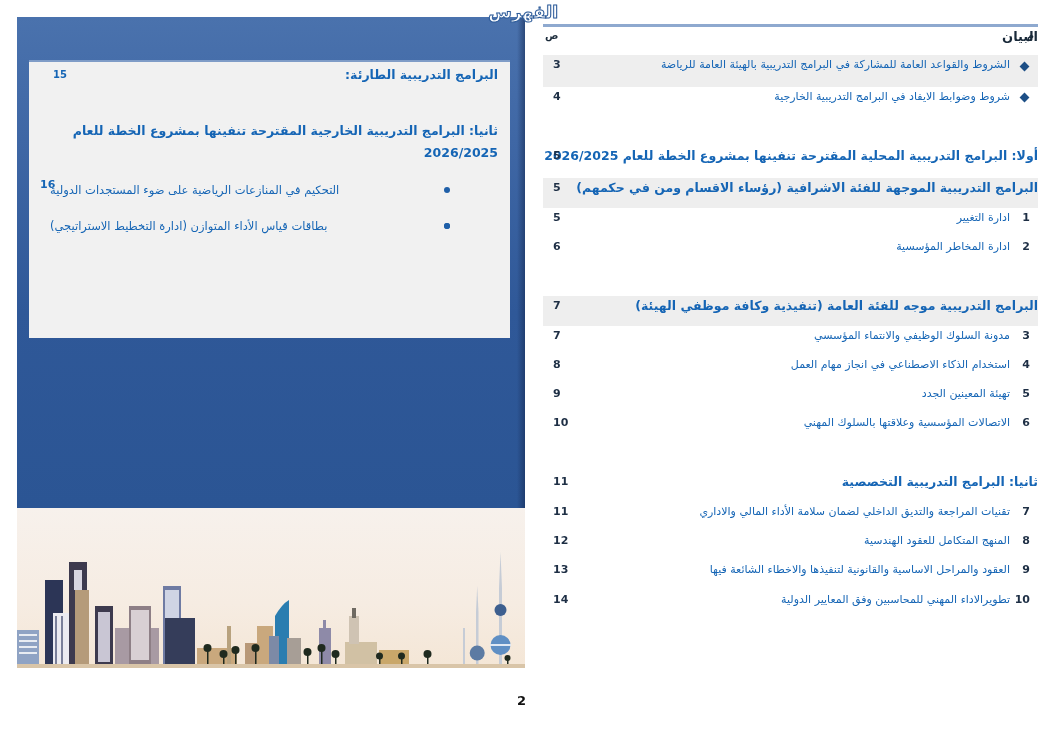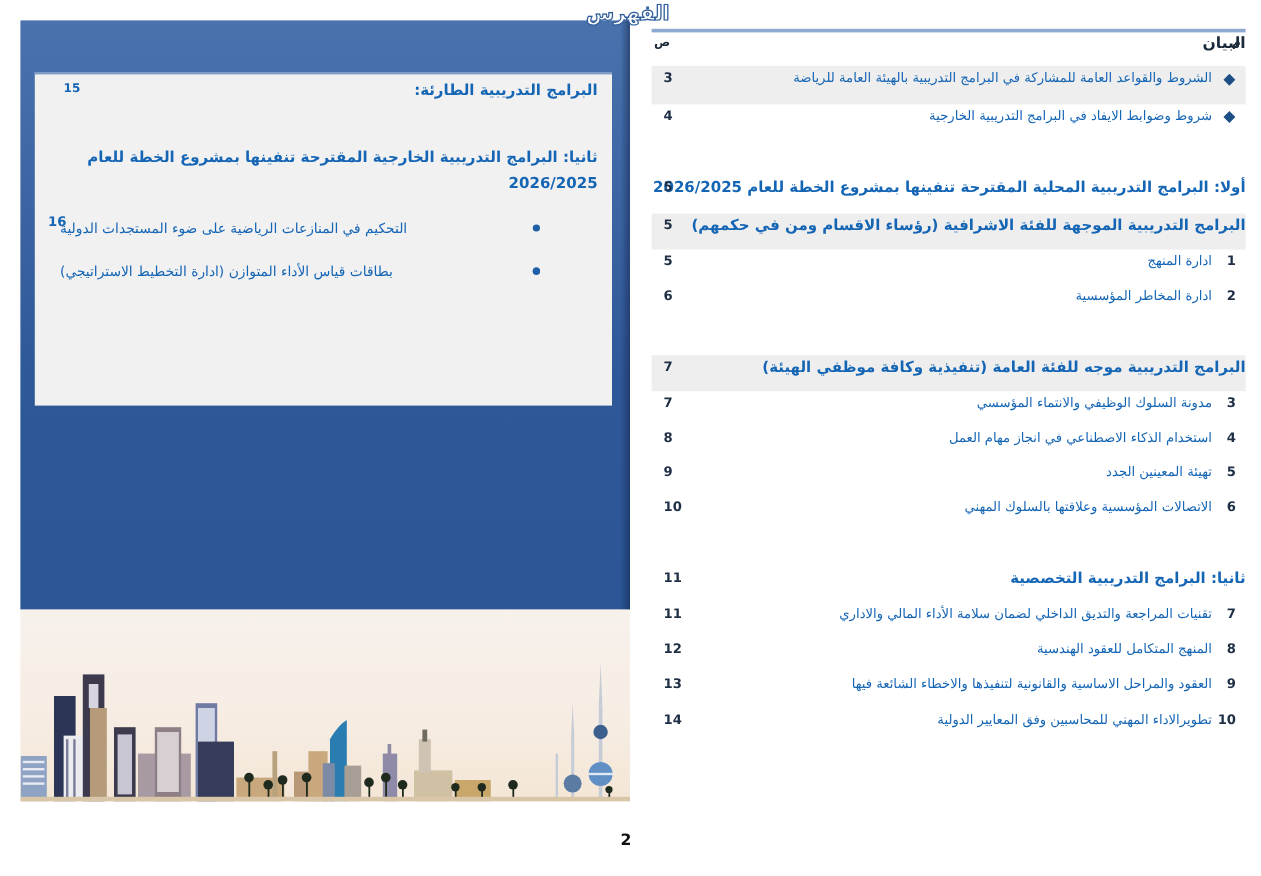--- a/index.html
+++ b/index.html
@@ -230,21 +230,21 @@
   <div class="row" style="top:146px; height:22px;">
     <span class="desc head">أولا: البرامج التدريبية المحلية المقترحة تنفينها بمشروع الخطة للعام 2026/2025</span>
     <span class="pg">5</span>
   </div>
   <div class="row shaded" style="top:178px; height:30px;">
     <span class="desc head">البرامج التدريبية الموجهة للفئة الاشرافية (رؤساء الاقسام  ومن في حكمهم)</span>
     <span class="pg">5</span>
   </div>
   <div class="row" style="top:208px; height:22px;">
     <span class="num">1</span>
-    <span class="desc">ادارة المنهج</span>
+    <span class="desc">ادارة التغيير</span>
     <span class="pg">5</span>
   </div>
   <div class="row" style="top:237px; height:22px;">
     <span class="num">2</span>
     <span class="desc">ادارة المخاطر المؤسسية</span>
     <span class="pg">6</span>
   </div>
 
   <div class="row shaded" style="top:296px; height:30px;">
     <span class="desc head">البرامج التدريبية موجه للفئة العامة (تنفيذية وكافة موظفي الهيئة)</span>

